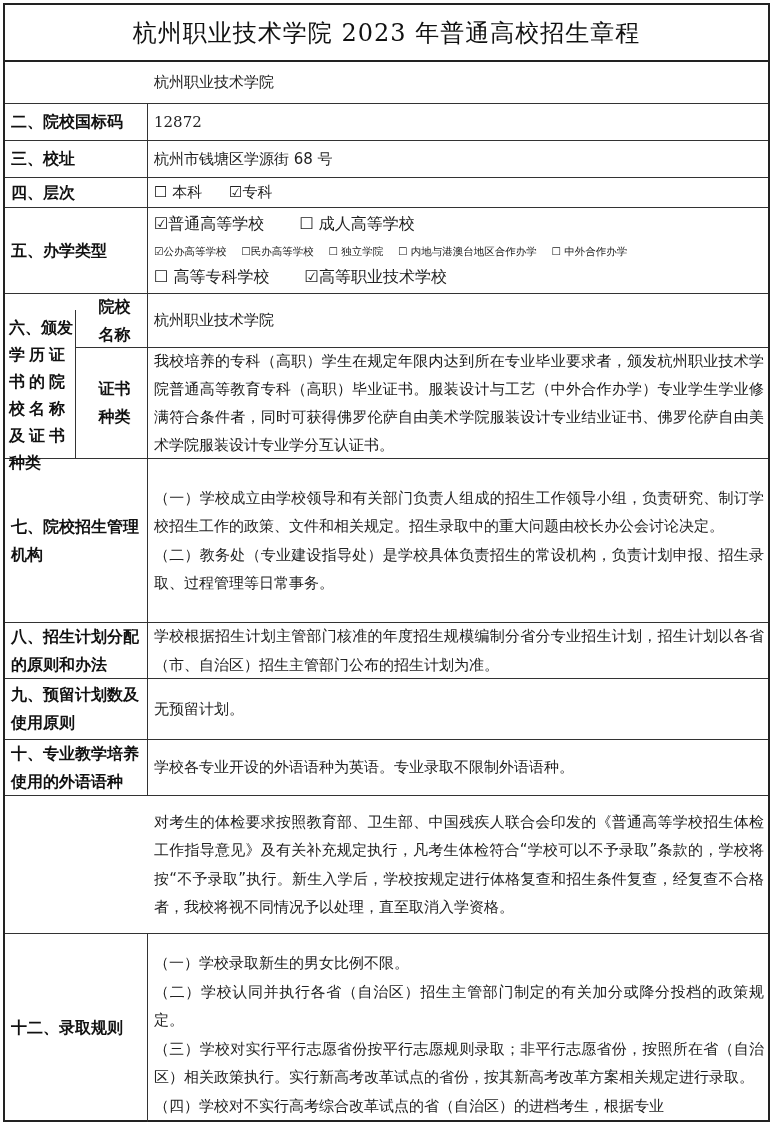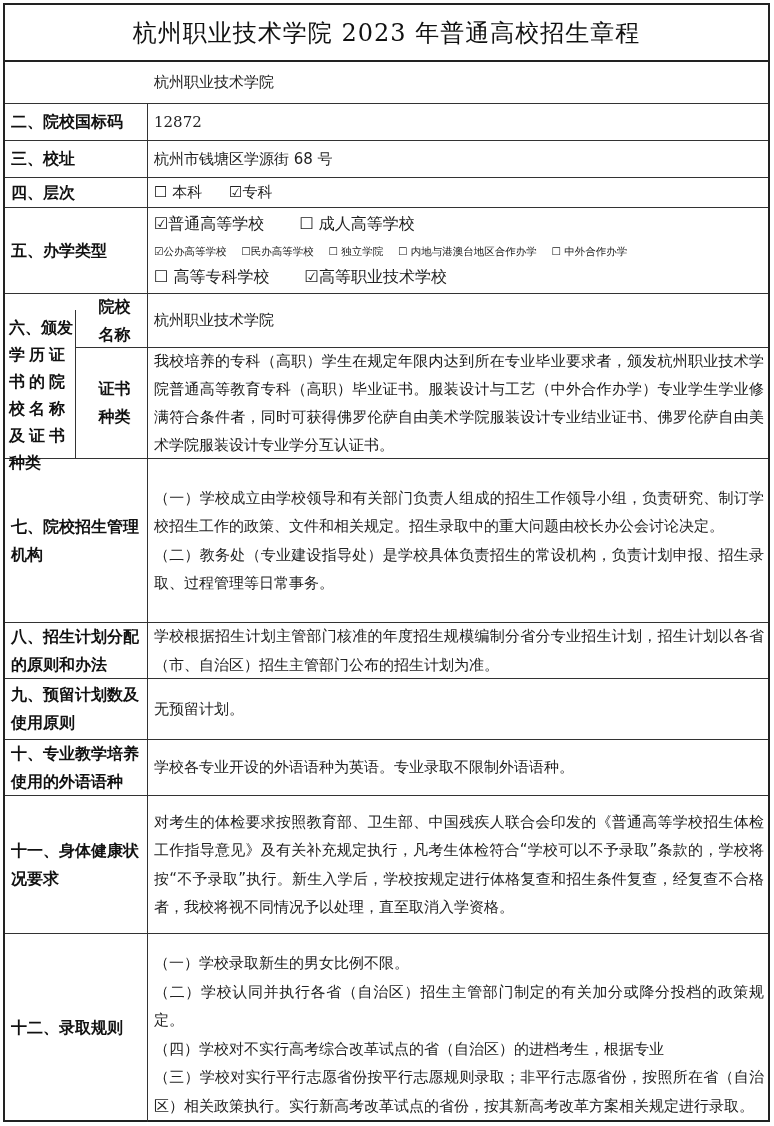--- a/index.html
+++ b/index.html
@@ -143,29 +143,28 @@
   </div>
 
   <div class="row" style="top:735px;height:56px;">
     <div class="lab">十、专业教学培养使用的外语语种</div>
     <div class="val">
       <p>学校各专业开设的外语语种为英语。专业录取不限制外语语种。</p>
     </div>
   </div>
 
   <div class="row" style="top:791px;height:138px;">
-    <div class="lab">十一、身体健康状况要求</div>
     <div class="val">
       <p>对考生的体检要求按照教育部、卫生部、中国残疾人联合会印发的《普通高等学校招生体检工作指导意见》及有关补充规定执行，凡考生体检符合“学校可以不予录取”条款的，学校将按“不予录取”执行。新生入学后，学校按规定进行体格复查和招生条件复查，经复查不合格者，我校将视不同情况予以处理，直至取消入学资格。</p>
     </div>
   </div>
 
   <div class="row last" style="top:929px;height:188px;">
     <div class="lab">十二、录取规则</div>
     <div class="val" style="justify-content:flex-end;">
       <p>（一）学校录取新生的男女比例不限。</p>
       <p>（二）学校认同并执行各省（自治区）招生主管部门制定的有关加分或降分投档的政策规定。</p>
+      <p>（三）学校对实行平行志愿省份按平行志愿规则录取；非平行志愿省份，按照所在省（自治区）相关政策执行。实行新高考改革试点的省份，按其新高考改革方案相关规定进行录取。</p>
       <p>（四）学校对不实行高考综合改革试点的省（自治区）的进档考生，根据专业</p>
-      <p>（三）学校对实行平行志愿省份按平行志愿规则录取；非平行志愿省份，按照所在省（自治区）相关政策执行。实行新高考改革试点的省份，按其新高考改革方案相关规定进行录取。</p>
     </div>
   </div>
 
 </div>
 
 </body></html>

